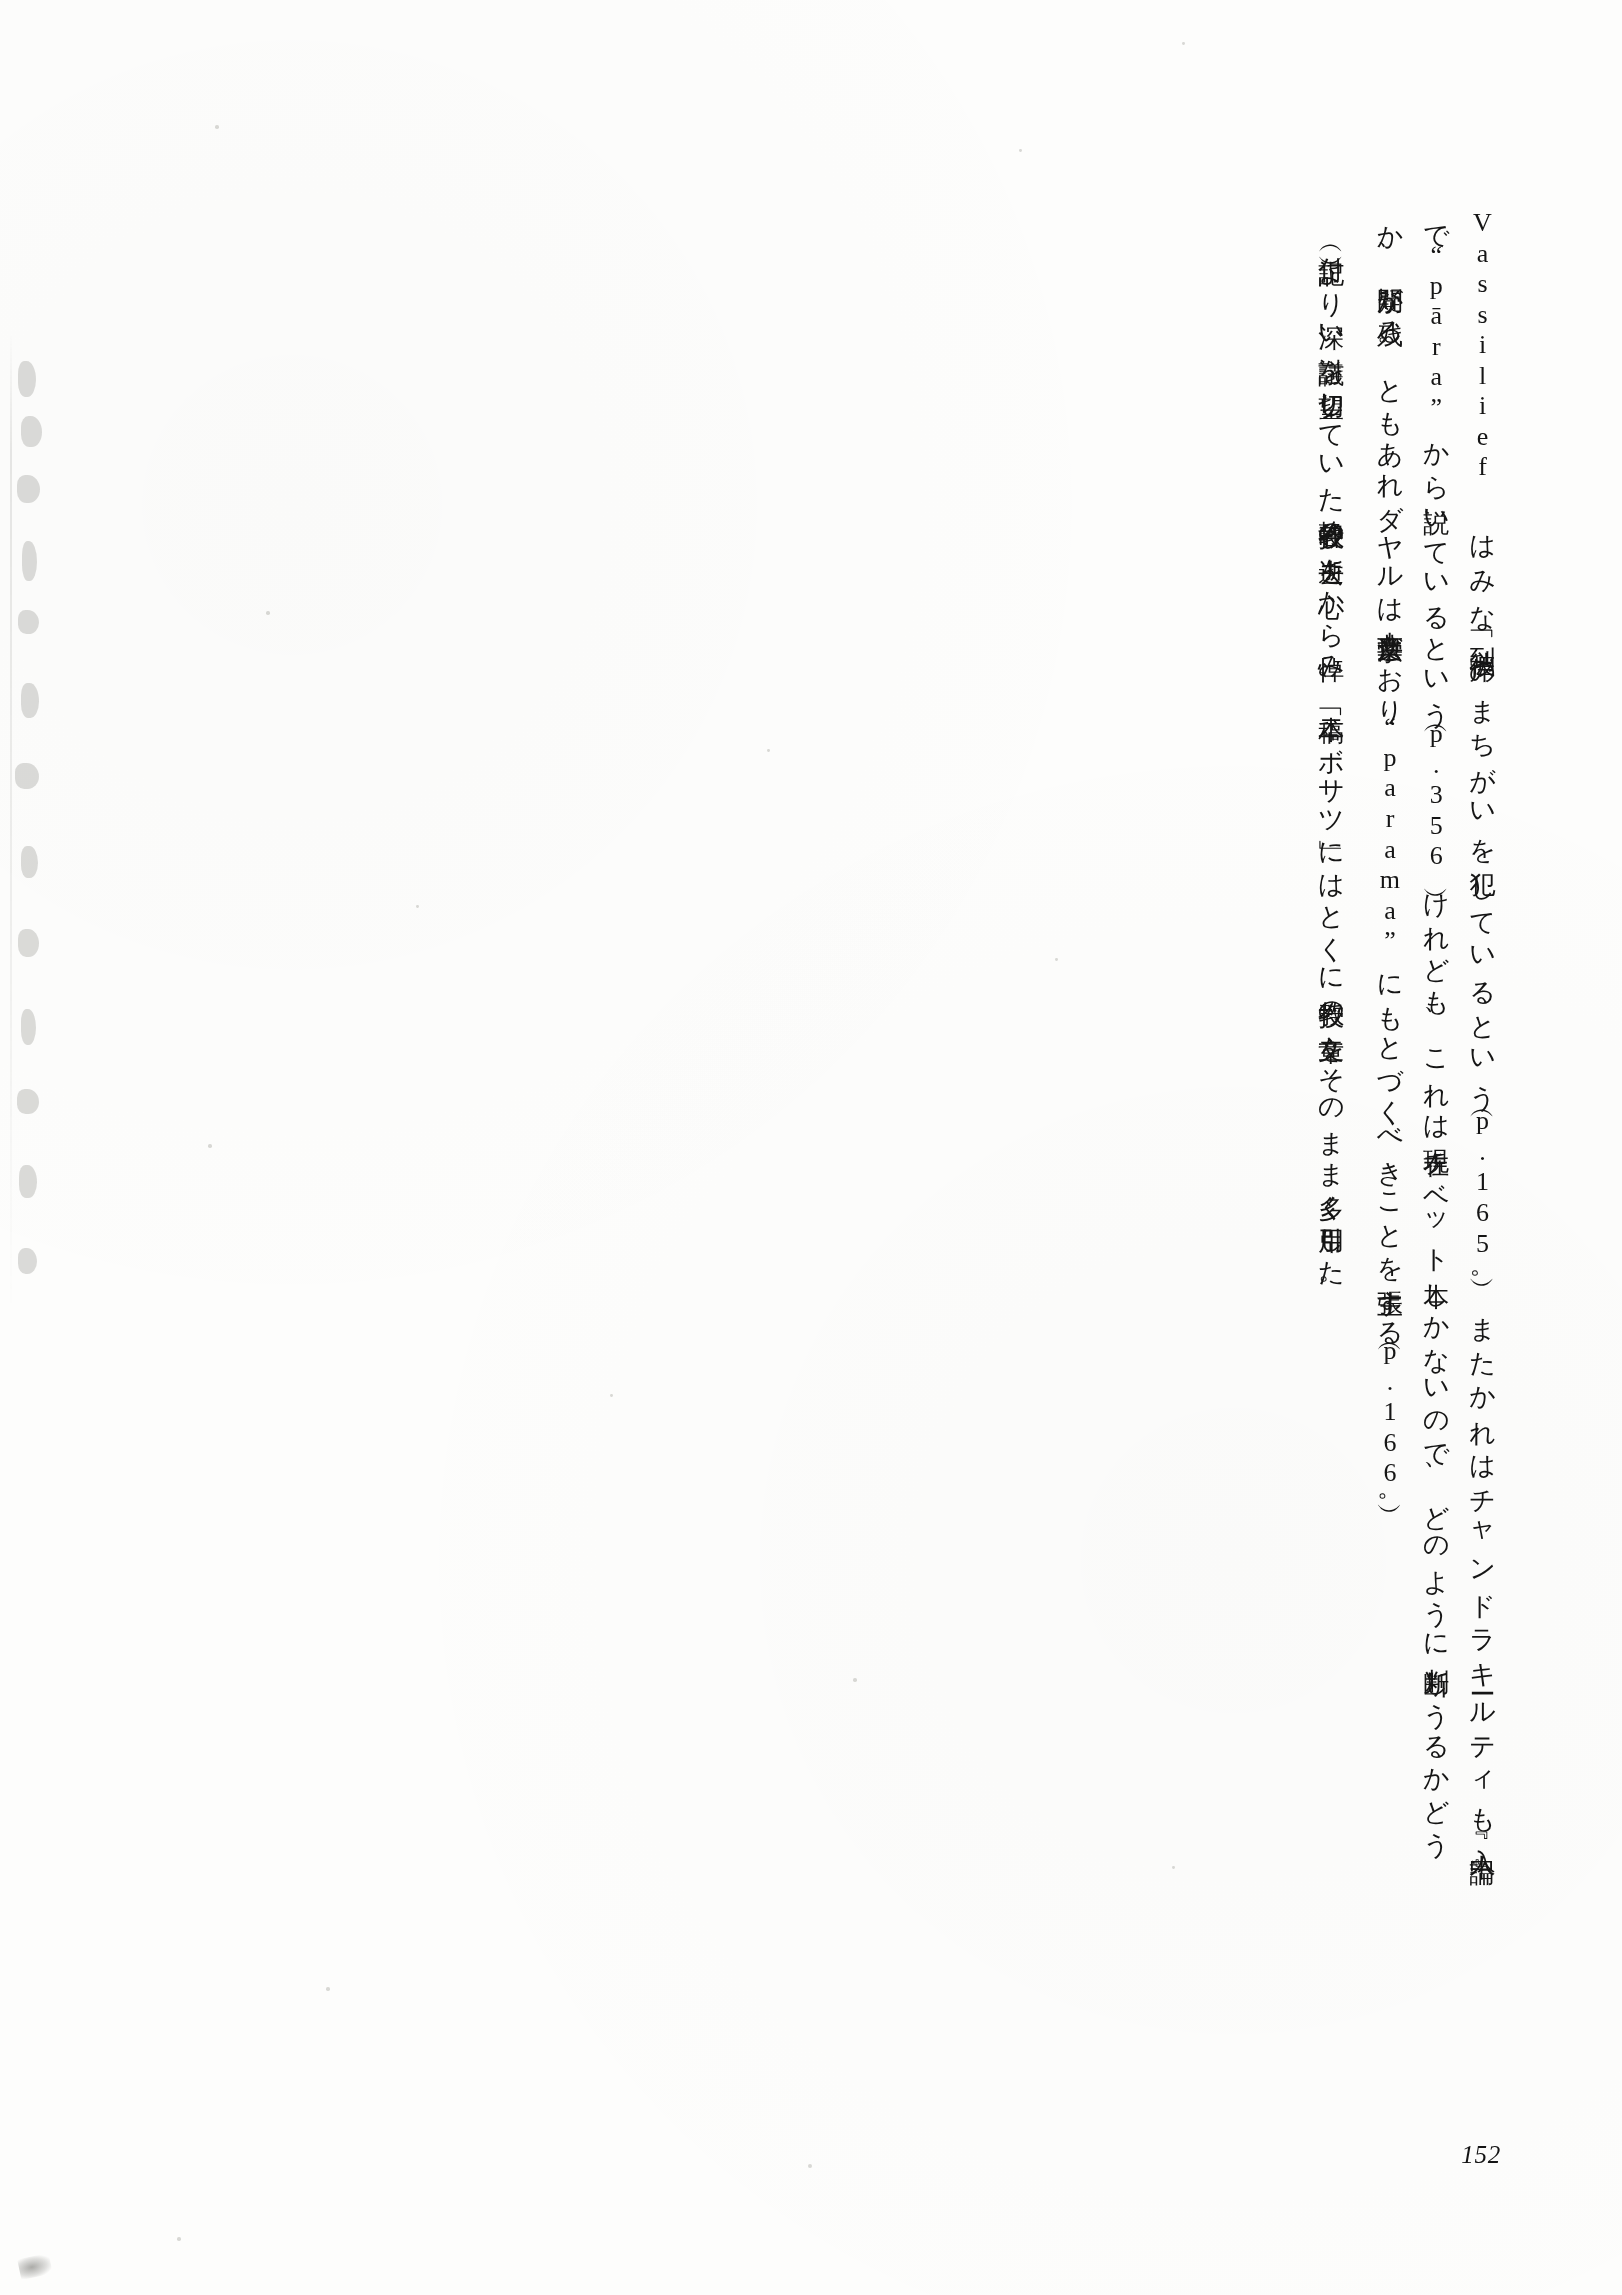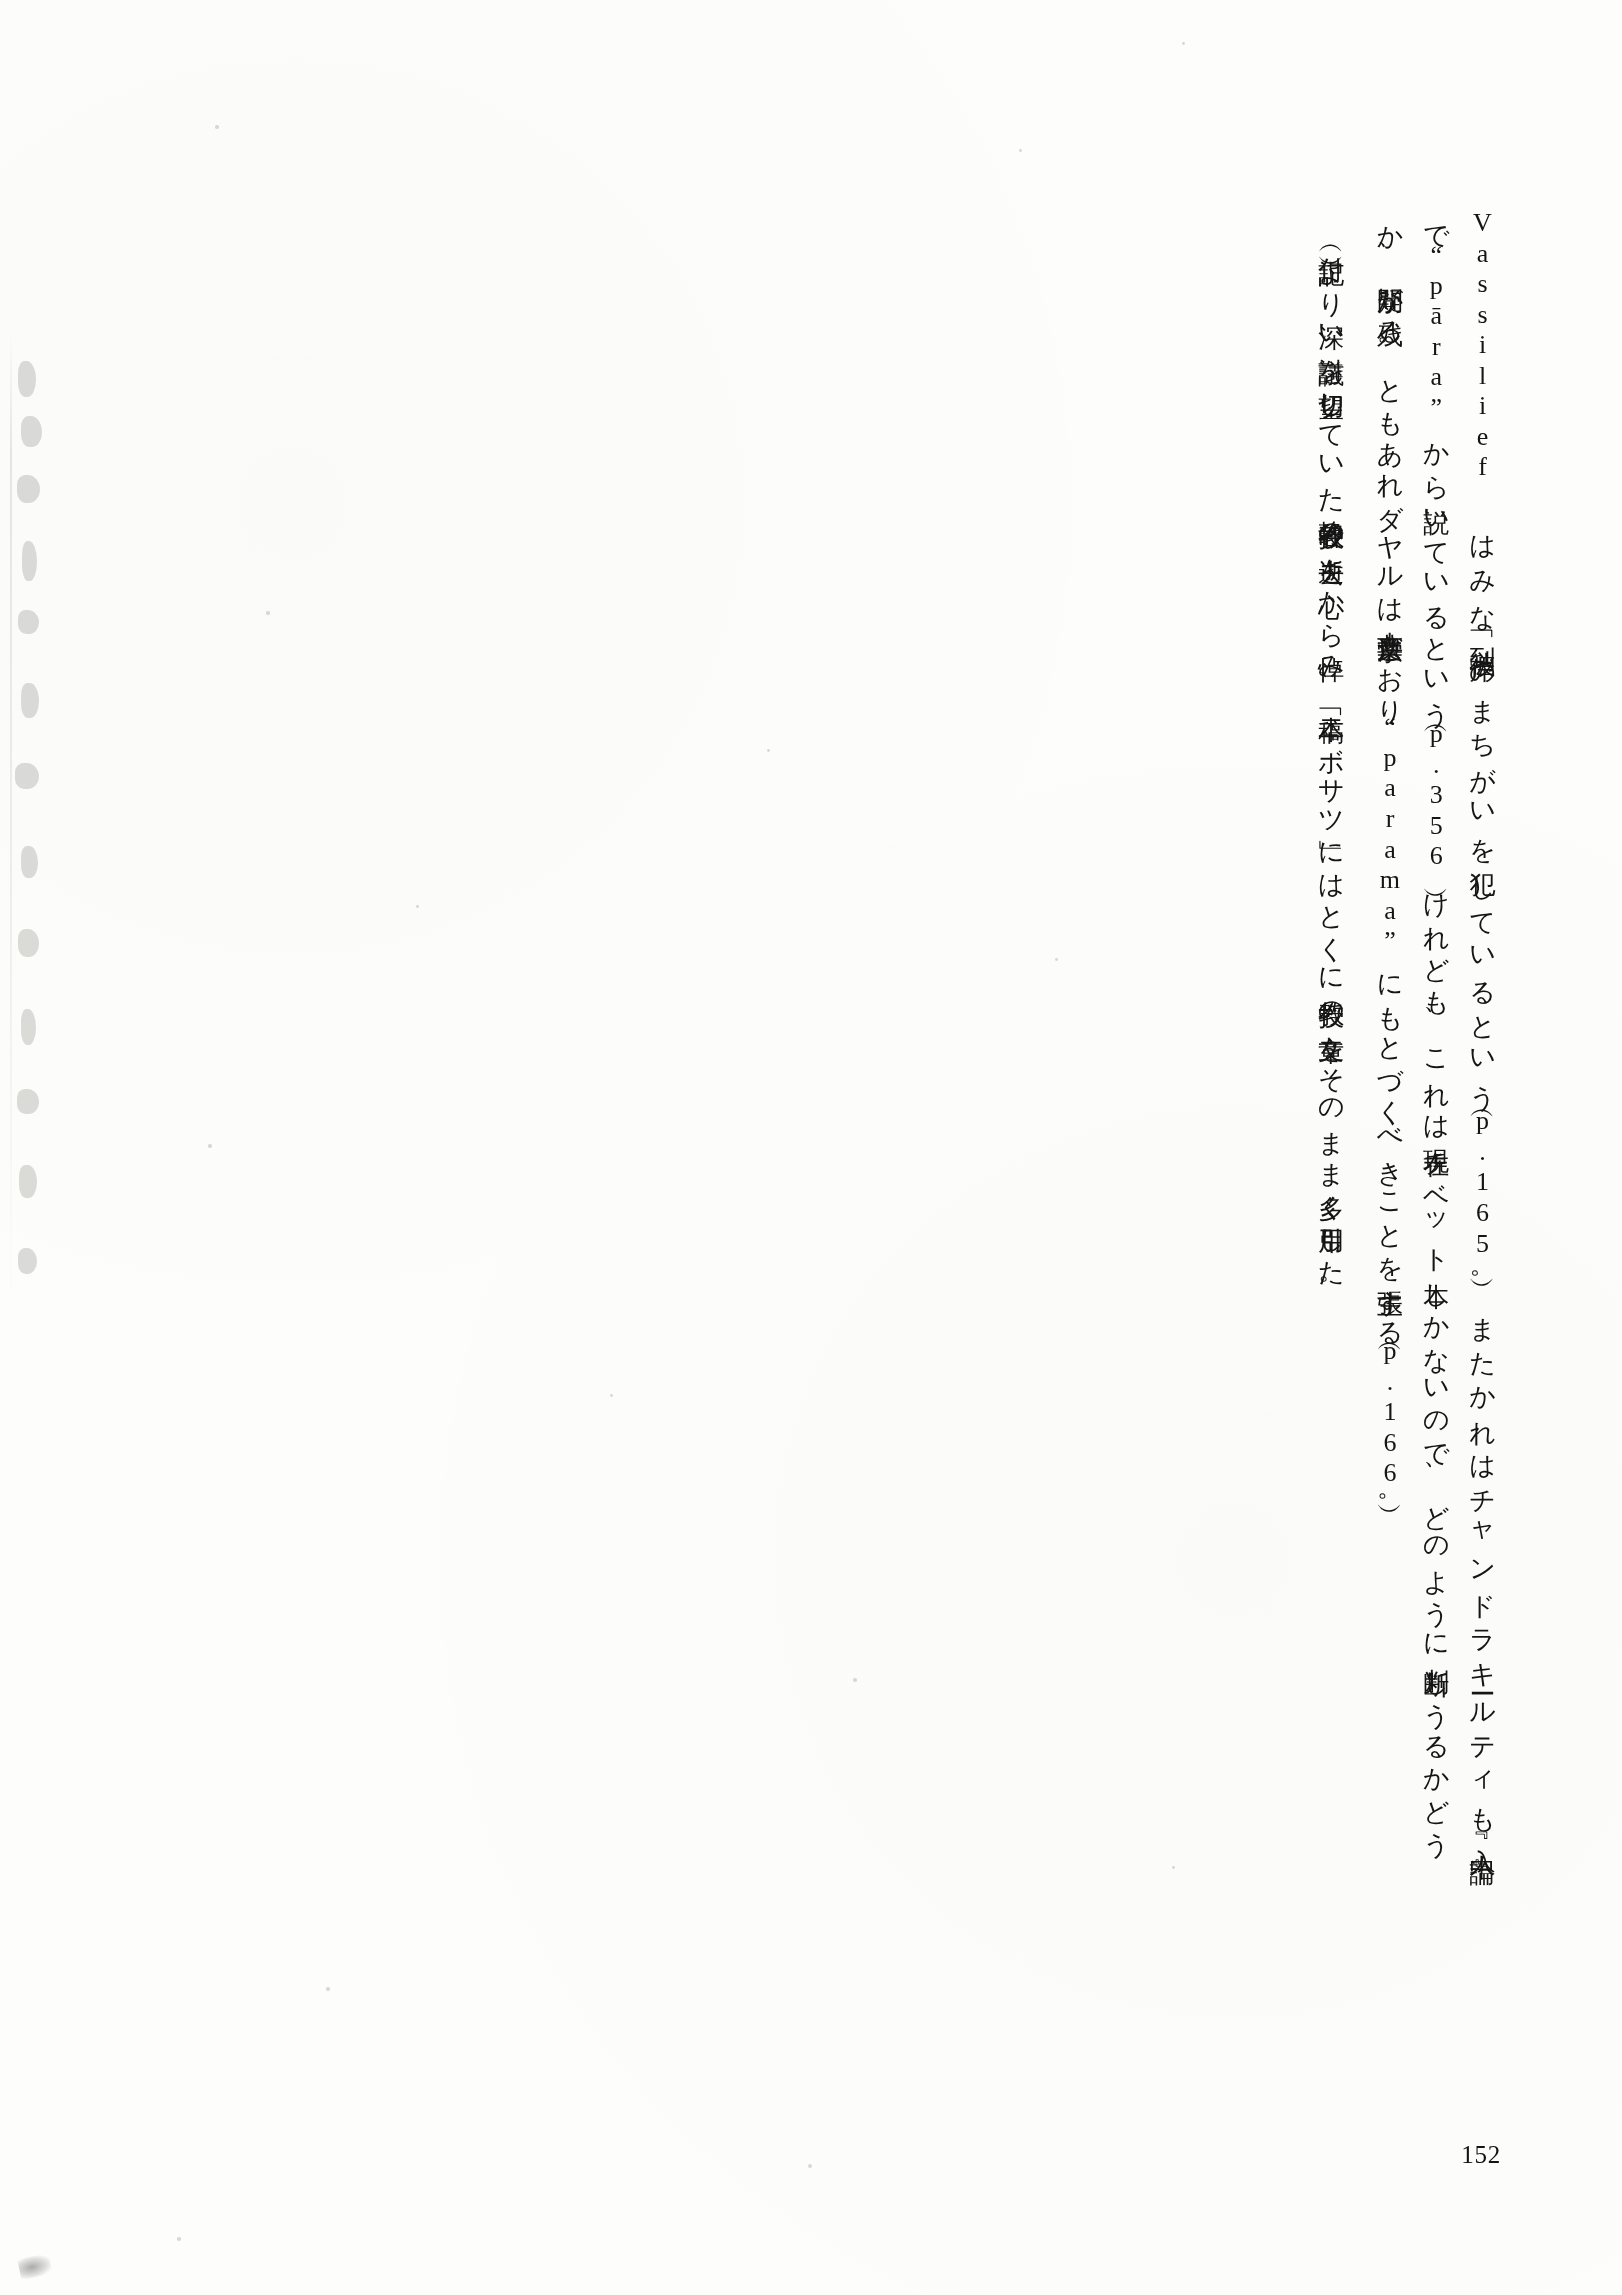--- a/index.html
+++ b/index.html
@@ -87,20 +87,21 @@
   }
   .indent-1 {
     text-indent: 28px;
   }
 
   .page-number {
     position: absolute;
     right: 122px;
     bottom: 126px;
     font-size: 25px;
+    font-style: italic;
     font-family: "Liberation Serif", "DejaVu Serif", serif;
     color: #141414;
     letter-spacing: 0.03em;
   }
 </style>
 </head>
 <body>
 
 <div class="page-surface"></div>
 

